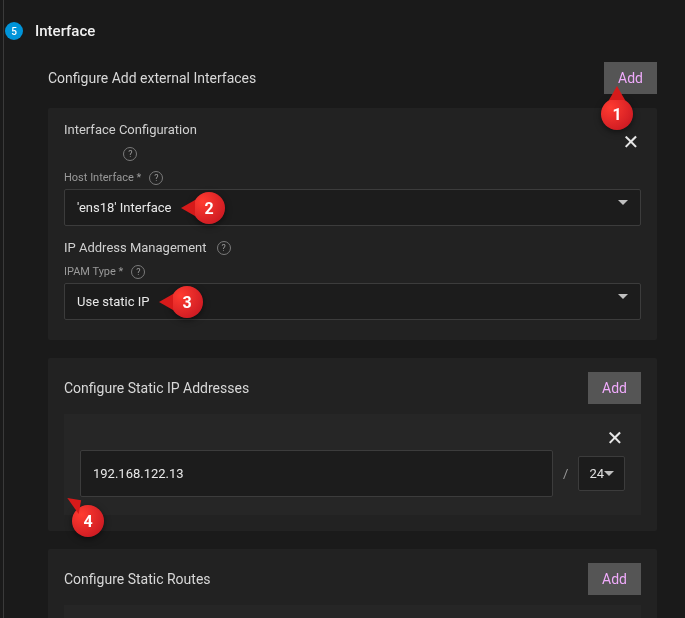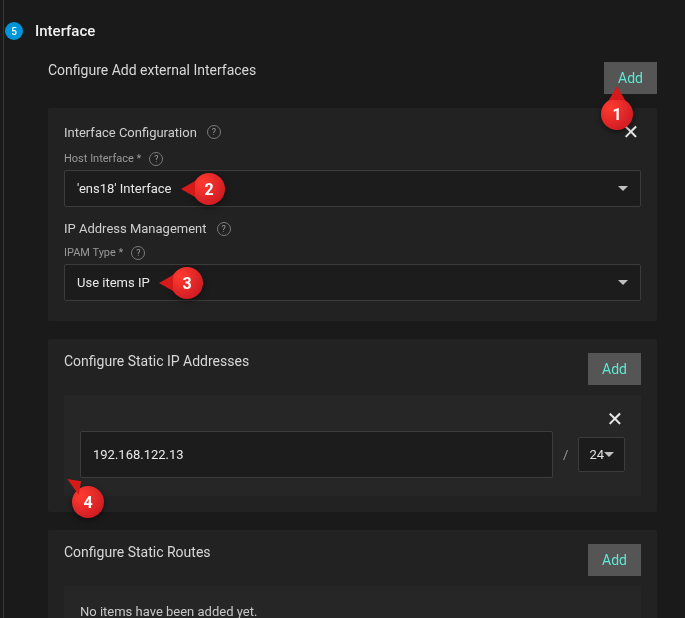--- a/index.html
+++ b/index.html
@@ -35,69 +35,69 @@
     font-weight: 500;
   }
   .section-title {
     font-size: 15px;
     font-weight: 500;
     color: #f0f0f0;
   }
   .content { padding: 0 28px 0 44px; }
 
   .row {
-    display: flex; align-items: flex-start; justify-content: space-between;
+    display: flex; align-items: center; justify-content: space-between;
     margin-bottom: 14px;
   }
   .row-label { color: #d8d8d8; font-size: 14px; }
   .btn {
     background: #555;
-    color: #5eead4;
+    color: #f0abfc;
     border: none;
     padding: 8px 14px;
     font-size: 14px;
     cursor: pointer;
     font-family: inherit;
   }
 
   .panel {
     background: #222;
     border-radius: 2px;
     padding: 14px 16px 16px 16px;
     margin-bottom: 18px;
     position: relative;
   }
   .panel-header {
     display: flex; align-items: center; justify-content: space-between;
     margin-bottom: 10px;
   }
   .panel-title {
     display: flex; align-items: center; gap: 10px;
-    font-size: 13px; color: #d0d0d0;
+    font-size: 13px; color: #d0d0d0; flex-direction: column;
   }
   .field-label {
     display: flex; gap: 8px;
     font-size: 11px; color: #9a9a9a;
     margin: 4px 0 4px 0;
   }
   .help-icon {
     width: 14px; height: 14px; border: 1px solid #7a7a7a; border-radius: 50%;
     display: inline-flex; align-items: center; justify-content: center;
     font-size: 9px; color: #9a9a9a; cursor: help;
   }
   .close-x {
     width: 20px; height: 20px; display:flex; align-items:center; justify-content:center;
     cursor: pointer; color: #e8e8e8; font-size: 20px; line-height:1;
   }
   .dropdown {
     background: #1c1c1c;
     border: 1px solid #3c3c3c;
     border-radius: 2px;
     padding: 10px 12px;
-    display: flex; align-items: center; justify-content: space-between;
+    display: flex; justify-content: space-between;
     cursor: pointer;
     margin-bottom: 14px;
   }
   .dropdown .value { color: #e8e8e8; font-size: 13px; }
   .caret {
     width: 0; height: 0;
     border-left: 5px solid transparent;
     border-right: 5px solid transparent;
     border-top: 5px solid #c0c0c0;
   }
@@ -211,21 +211,21 @@
 
       <div class="subsection-title">
         <span>IP Address Management</span>
         <span class="help-icon">?</span>
       </div>
       <div class="field-label">
         <span>IPAM Type *</span>
         <span class="help-icon">?</span>
       </div>
       <div class="dropdown" style="position:relative; margin-bottom:4px;">
-        <span class="value">Use items IP</span>
+        <span class="value">Use static IP</span>
         <span class="caret"></span>
         <div class="annot left" style="left:106px; top:2px;">3</div>
       </div>
     </div>
 
     <div class="panel">
       <div class="row" style="margin-bottom:10px;">
         <div class="row-label">Configure Static IP Addresses</div>
         <button class="btn">Add</button>
       </div>

